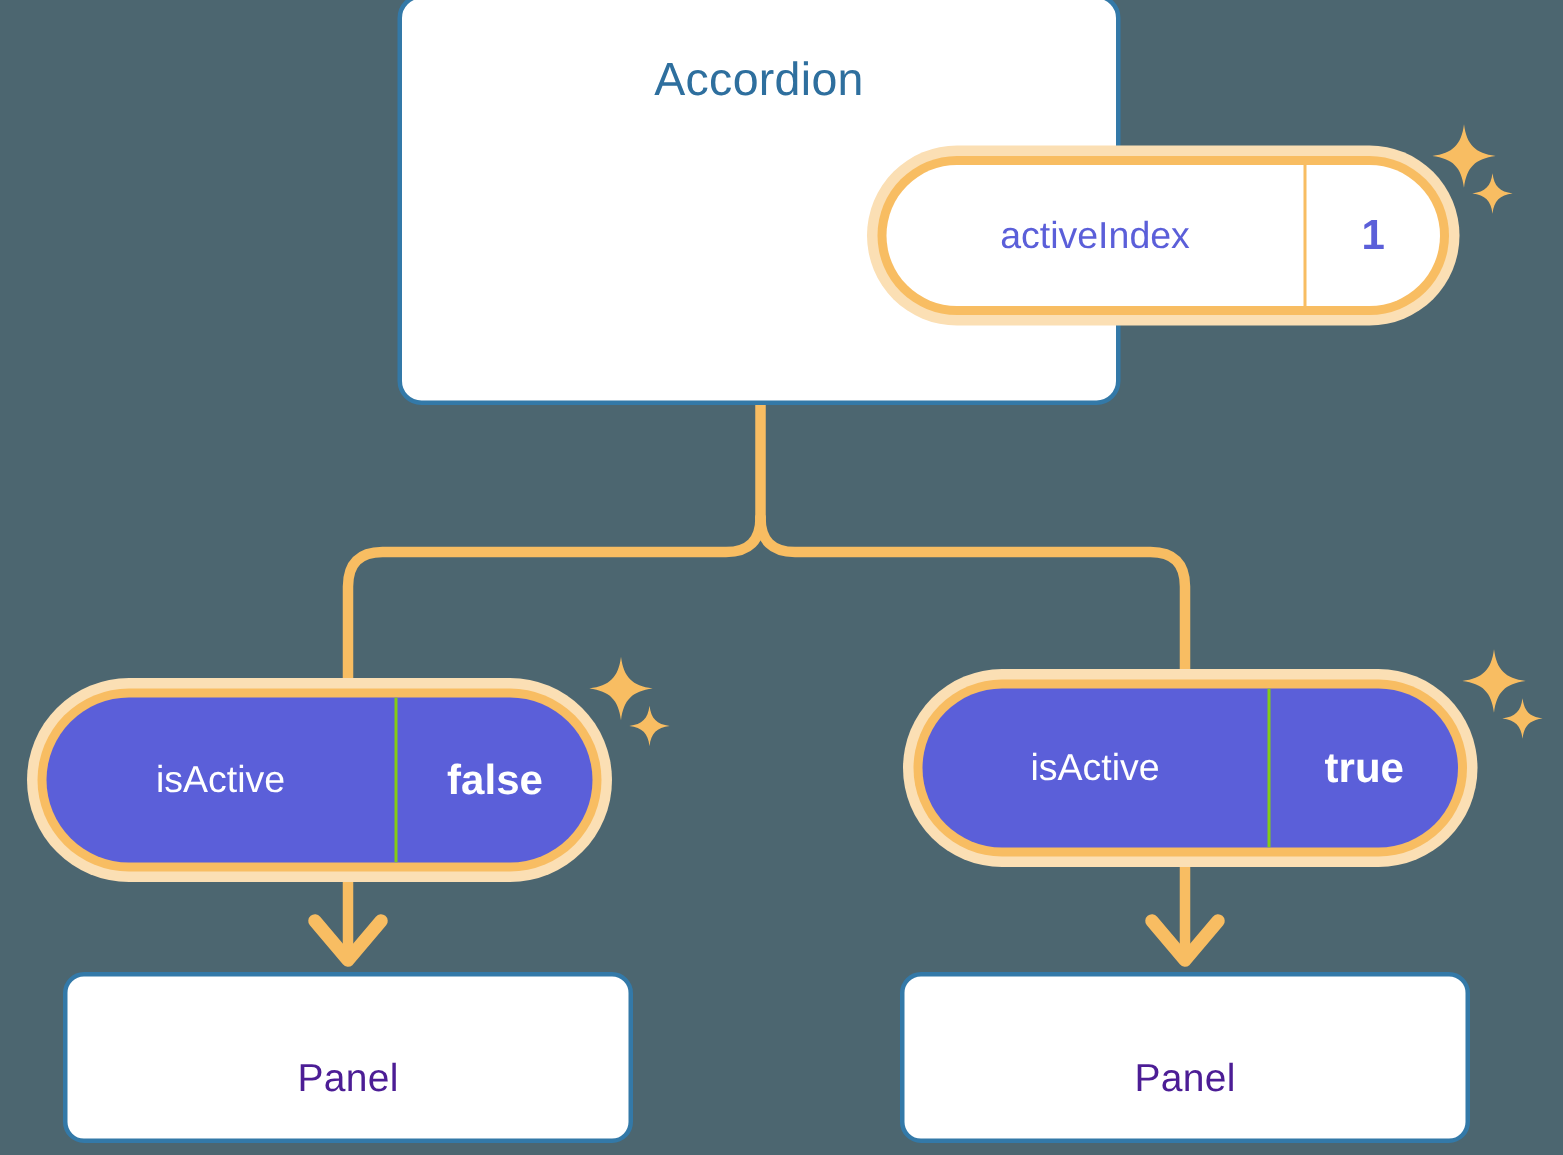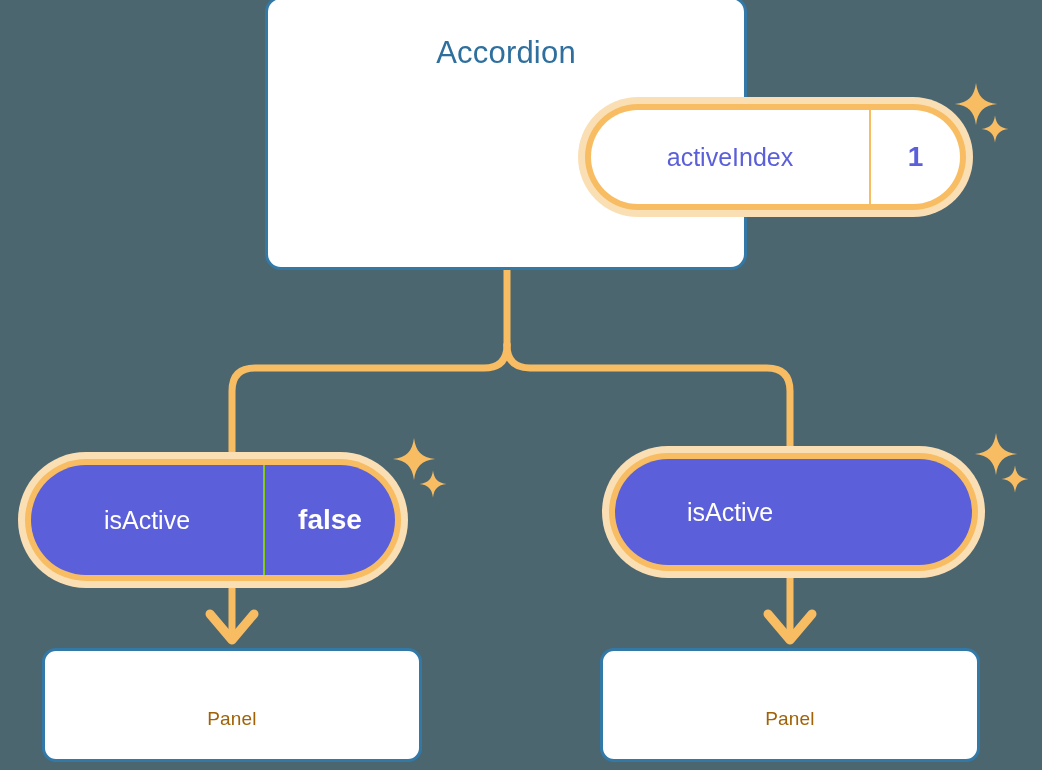--- a/index.html
+++ b/index.html
@@ -61,22 +61,22 @@
     letter-spacing: .2px;
   }
 
   .panel-card {
     width: 380px;
     height: 114px;
   }
   #panel-left  { left: 42px;  top: 648px; }
   #panel-right { left: 600px; top: 648px; }
   .panel-label {
-    color: #a16207;
-    font-size: 19px;
+    color: #4c1d95;
+    font-size: 26px;
     letter-spacing: .2px;
     margin-top: 27px;
   }
 
   
   .badge {
     position: absolute;
     box-sizing: border-box;
     border-radius: 999px;
     background: #fbdfb4;            
@@ -208,20 +208,21 @@
     </svg>
     <svg class="sparkle" style="left:27px; top:33px;" width="28" height="28" viewBox="0 0 100 100">
       <path d="M50 2 C54 33 67 46 98 50 C67 54 54 67 50 98 C46 67 33 54 2 50 C33 46 46 33 50 2 Z" fill="#f8bd62"></path>
     </svg>
   </div>
 
   <div class="badge solid" id="badge-is-active-true">
     <div class="badge-ring">
       <div class="badge-body">
         <div class="badge-key">isActive</div>
+        <div class="badge-val">true</div>
       </div>
     </div>
   </div>
 
   <div class="sparkle-group" id="sparkles-true-badge">
     <svg class="sparkle" width="44" height="44" viewBox="0 0 100 100">
       <path d="M50 2 C54 33 67 46 98 50 C67 54 54 67 50 98 C46 67 33 54 2 50 C33 46 46 33 50 2 Z" fill="#f8bd62"></path>
     </svg>
     <svg class="sparkle" style="left:27px; top:33px;" width="28" height="28" viewBox="0 0 100 100">
       <path d="M50 2 C54 33 67 46 98 50 C67 54 54 67 50 98 C46 67 33 54 2 50 C33 46 46 33 50 2 Z" fill="#f8bd62"></path>

